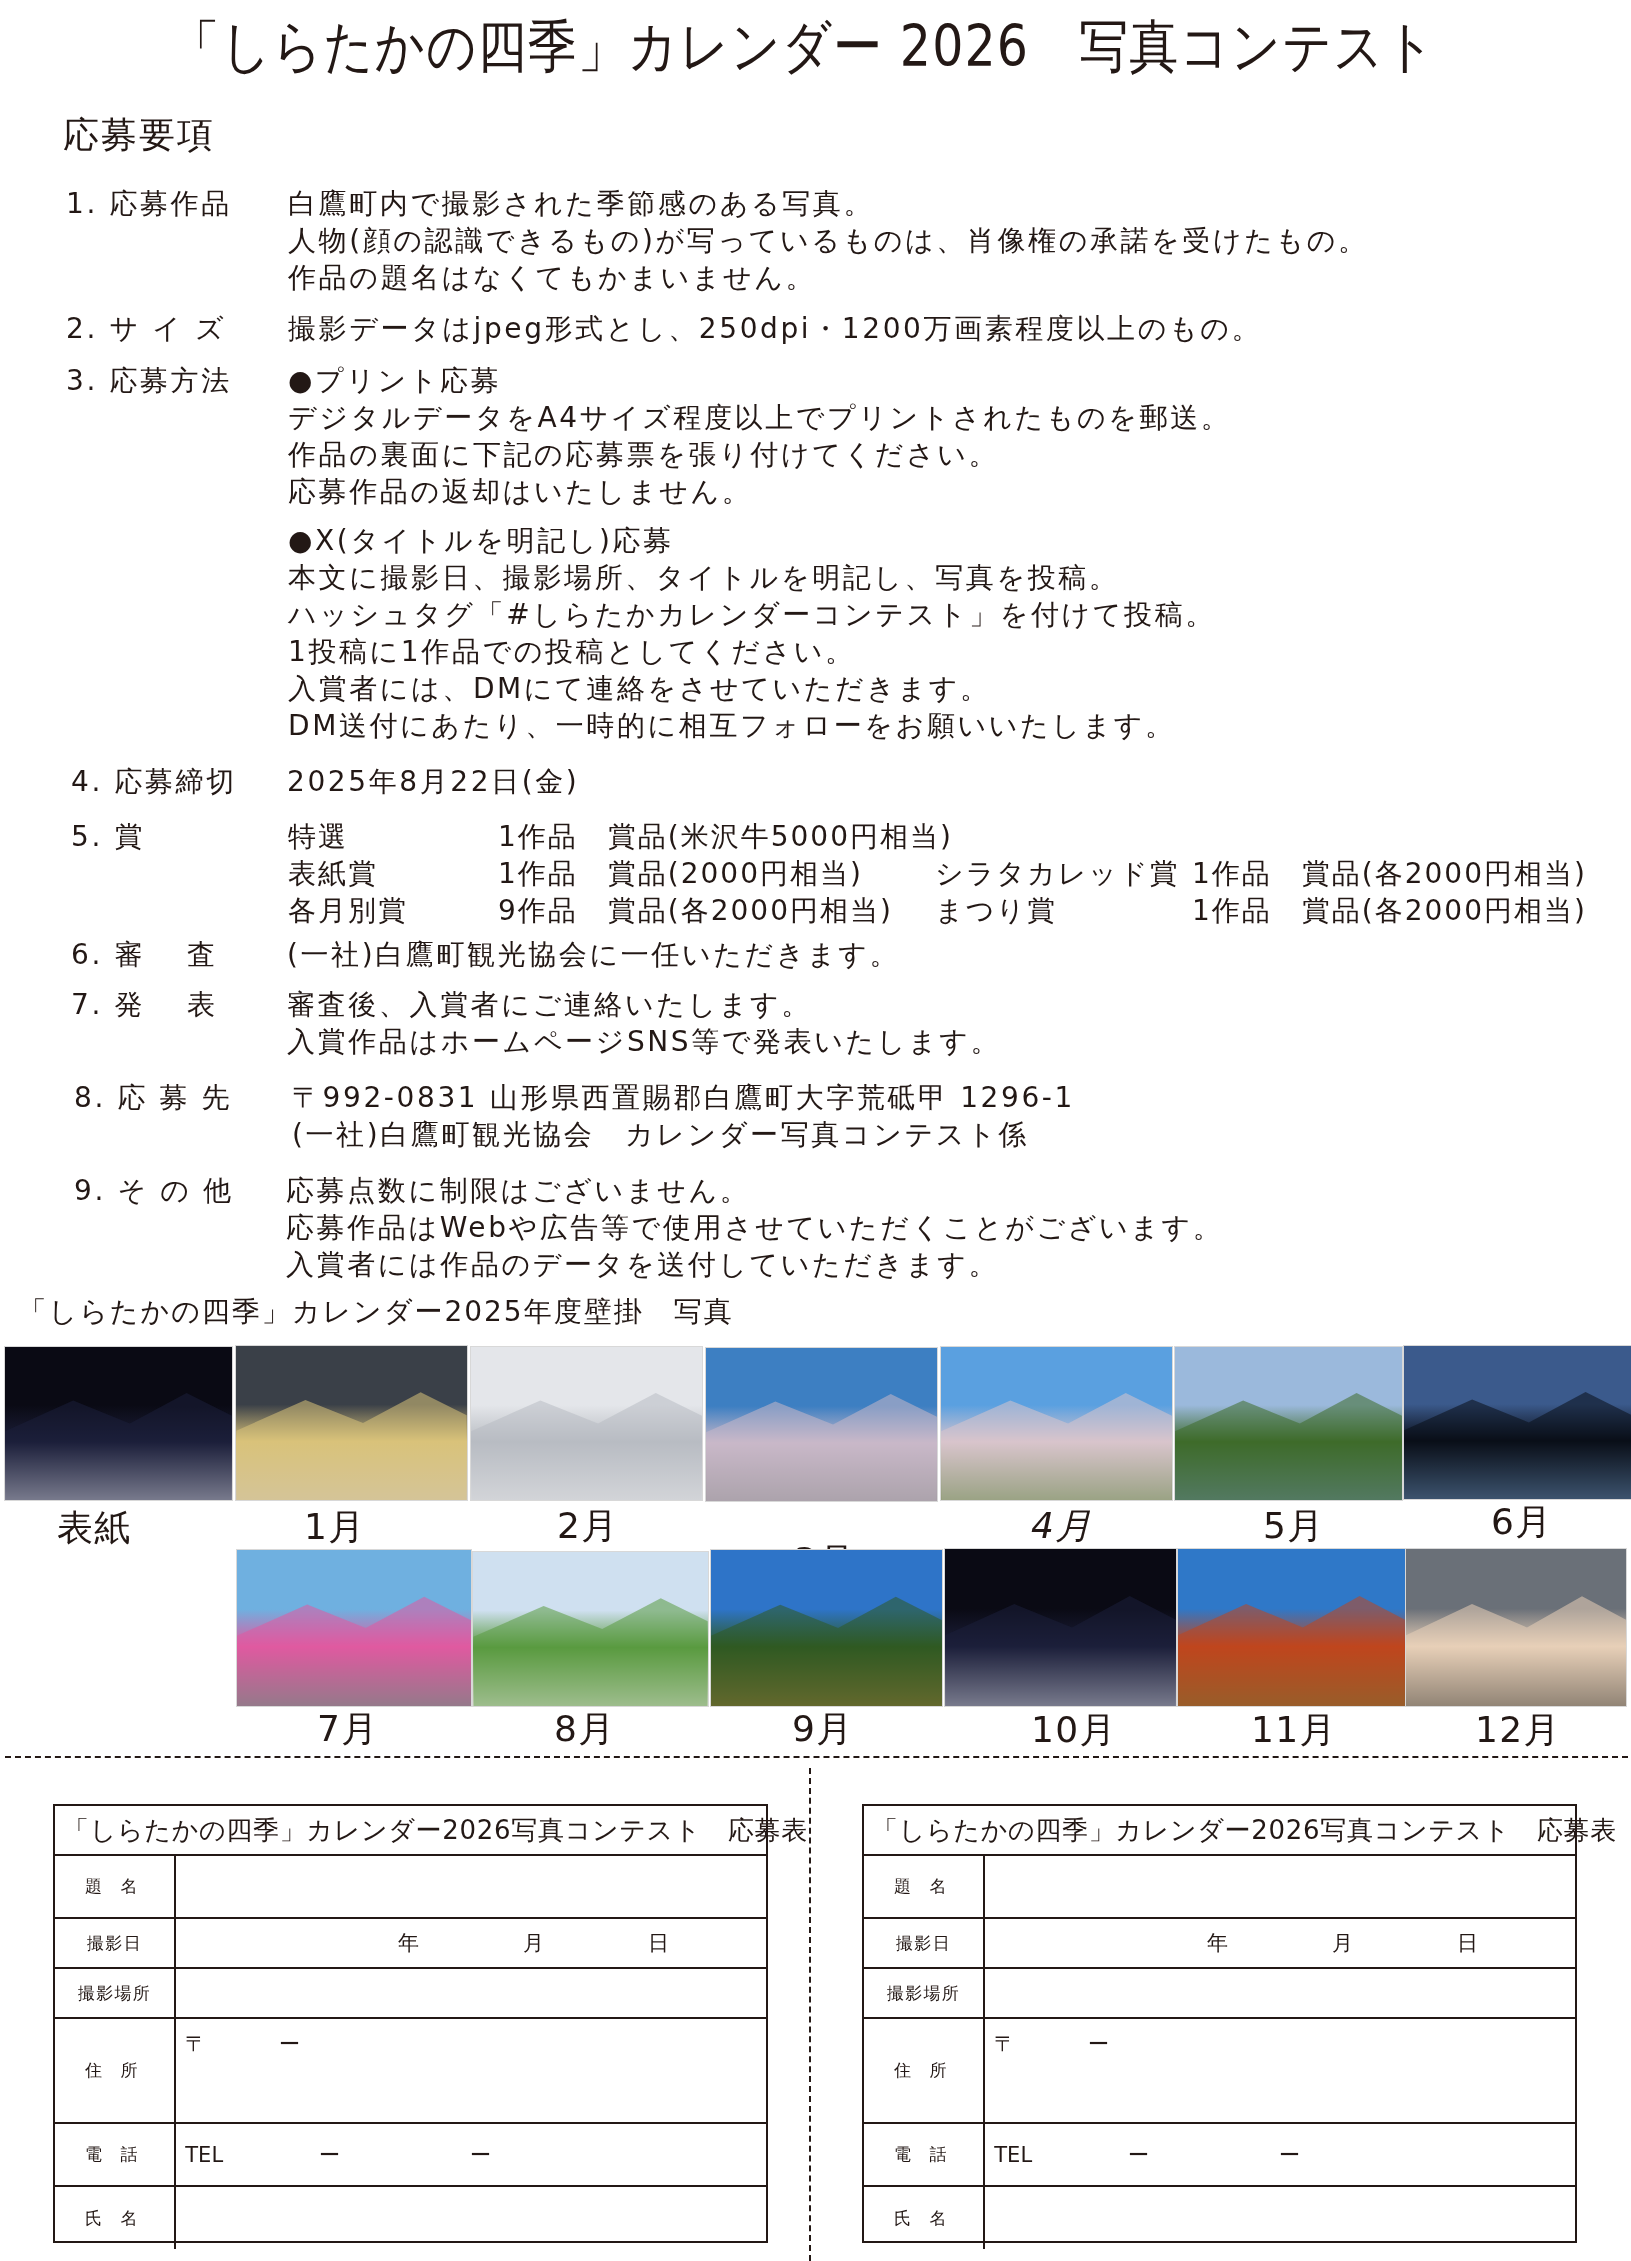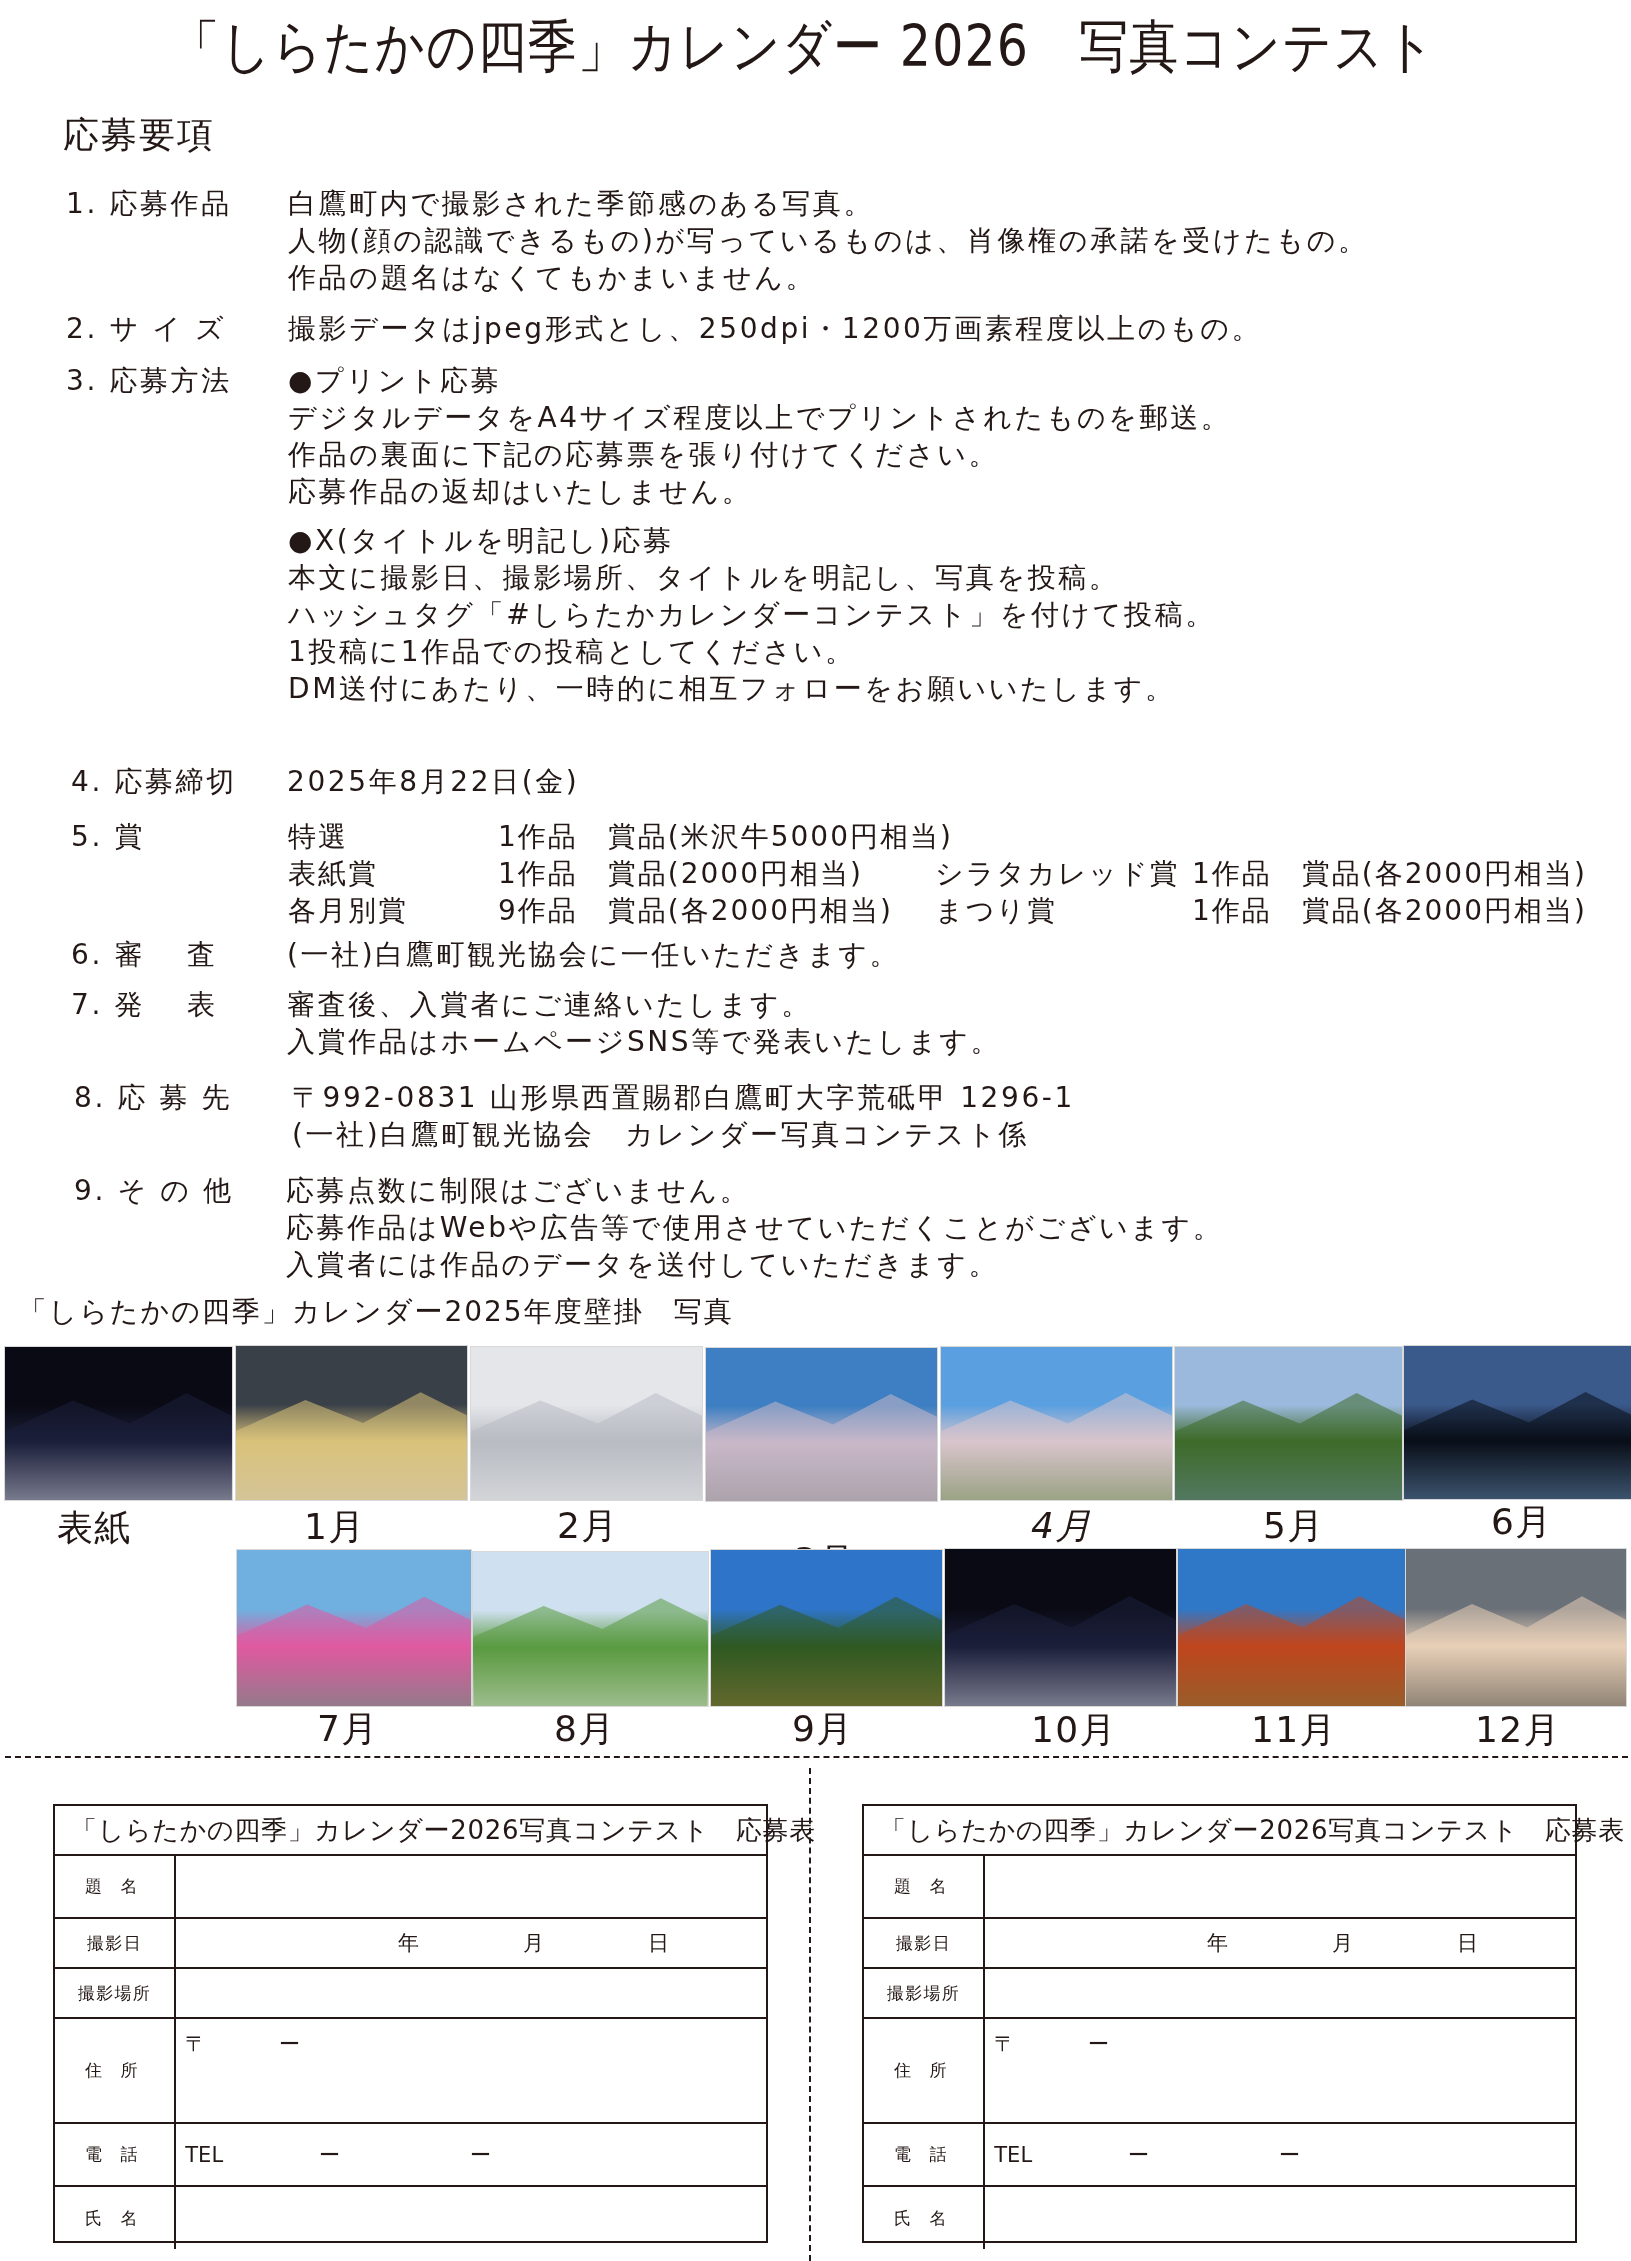--- a/index.html
+++ b/index.html
@@ -29,21 +29,21 @@
   .prize .c4 { position: absolute; left: 904px; }
 
   .gallery-title { position: absolute; left: 18.5px; top: 1293px; font-size: 28px; letter-spacing: 2px; white-space: nowrap; }
   .photo { position: absolute; border: 0.7px solid #d8d8d8; overflow: hidden; }
   .photo-label { position: absolute; font-size: 36px; letter-spacing: 1.3px; text-align: center; white-space: nowrap; }
 
   .cut-h { position: absolute; left: 5.3px; top: 1756px; width: 1623px; border-top: 2.6px dashed #231815; }
   .cut-v { position: absolute; left: 809px; top: 1768px; height: 493px; border-left: 2.6px dashed #231815; }
 
   .form { position: absolute; border: 2px solid #231815; background: #fff; }
-  .form .fhead { height: 48px; line-height: 48px; border-bottom: 2px solid #231815; font-size: 26px; padding-left: 16px; white-space: nowrap; letter-spacing: 0.7px; }
+  .form .fhead { height: 48px; line-height: 48px; border-bottom: 2px solid #231815; font-size: 26px; padding-left: 8px; white-space: nowrap; letter-spacing: 0.7px; }
   .form .frow { position: relative; border-bottom: 2px solid #231815; }
   .form .frow:last-child { border-bottom: none; }
   .form .flabel { position: absolute; left: 0; top: 0; bottom: 0; width: 119px; border-right: 2px solid #231815; display: flex; align-items: center; justify-content: center; font-size: 17px; letter-spacing: 6.6px; }
   .form .flabel.tight { letter-spacing: 1.3px; }
   .form .fval { position: absolute; left: 125px; right: 0; top: 0; bottom: 0; font-size: 21px; }
   .date-parts span { position: absolute; top: 50%; transform: translateY(-50%); }
   .addr-parts span { position: absolute; top: 10.6px; }
   .tel-parts span { position: absolute; top: 50%; transform: translateY(-50%); }
   svg { display: block; }
 </style>
@@ -74,20 +74,21 @@
   <div class="body">
     <div class="line">●プリント応募</div>
     <div class="line">デジタルデータをA4サイズ程度以上でプリントされたものを郵送。</div>
     <div class="line">作品の裏面に下記の応募票を張り付けてください。</div>
     <div class="line">応募作品の返却はいたしません。</div>
     <div class="gap"></div>
     <div class="line">●X(タイトルを明記し)応募</div>
     <div class="line">本文に撮影日、撮影場所、タイトルを明記し、写真を投稿。</div>
     <div class="line">ハッシュタグ「#しらたかカレンダーコンテスト」を付けて投稿。</div>
     <div class="line">1投稿に1作品での投稿としてください。</div>
+    <div class="line">入賞者には、DMにて連絡をさせていただきます。</div>
     <div class="line">DM送付にあたり、一時的に相互フォローをお願いいたします。</div>
   </div>
 </div>
 
 <div class="req" style="top:763px; left:71px">
   <div class="label">4. 応募締切</div>
   <div class="body" style="left:216px">
     <div class="line">2025年8月22日(金)</div>
   </div>
 </div>

